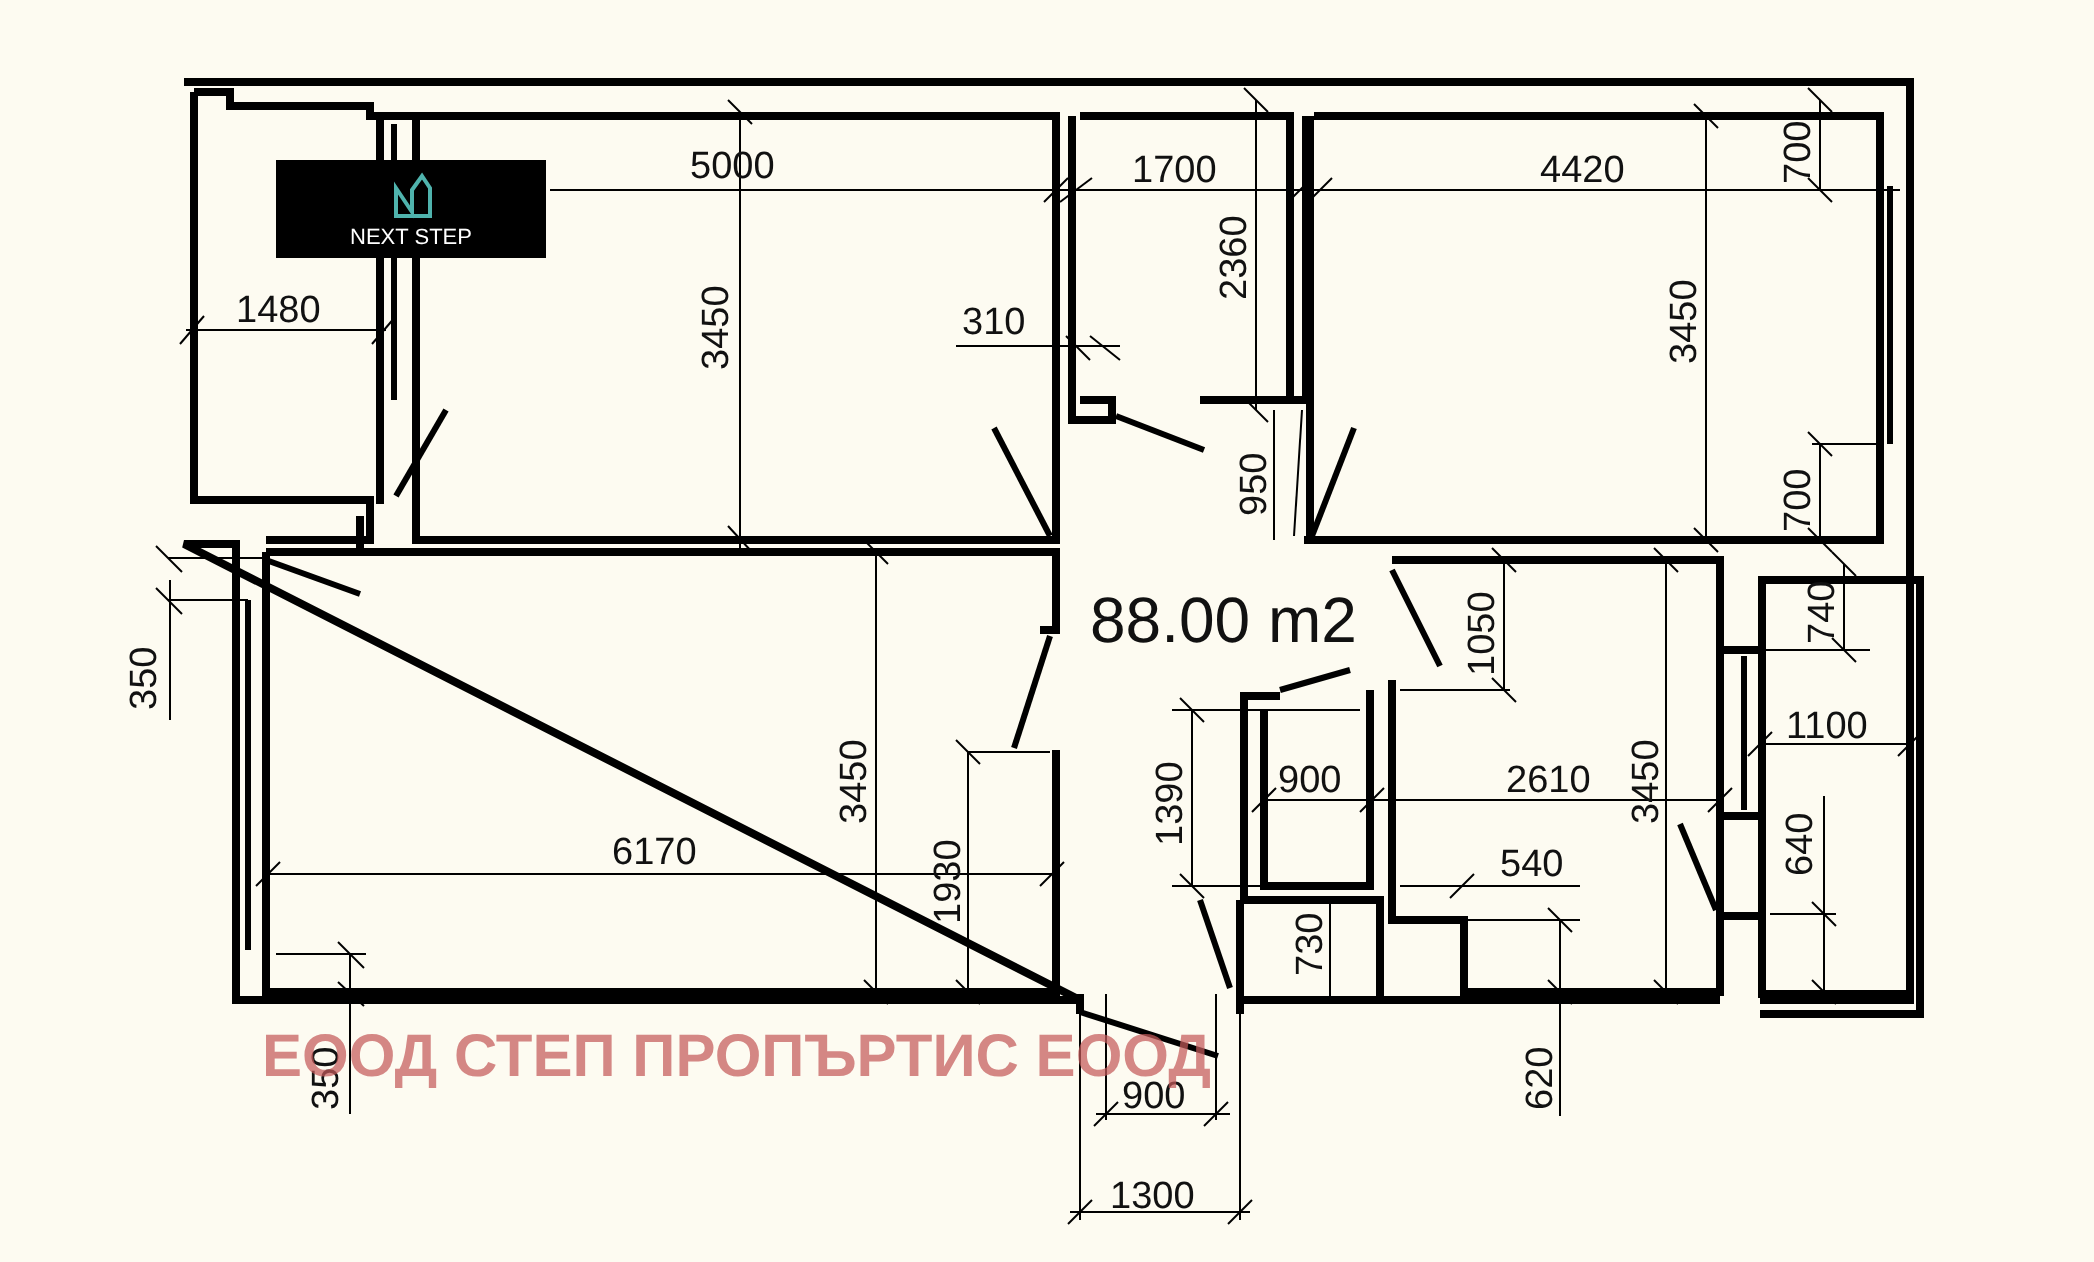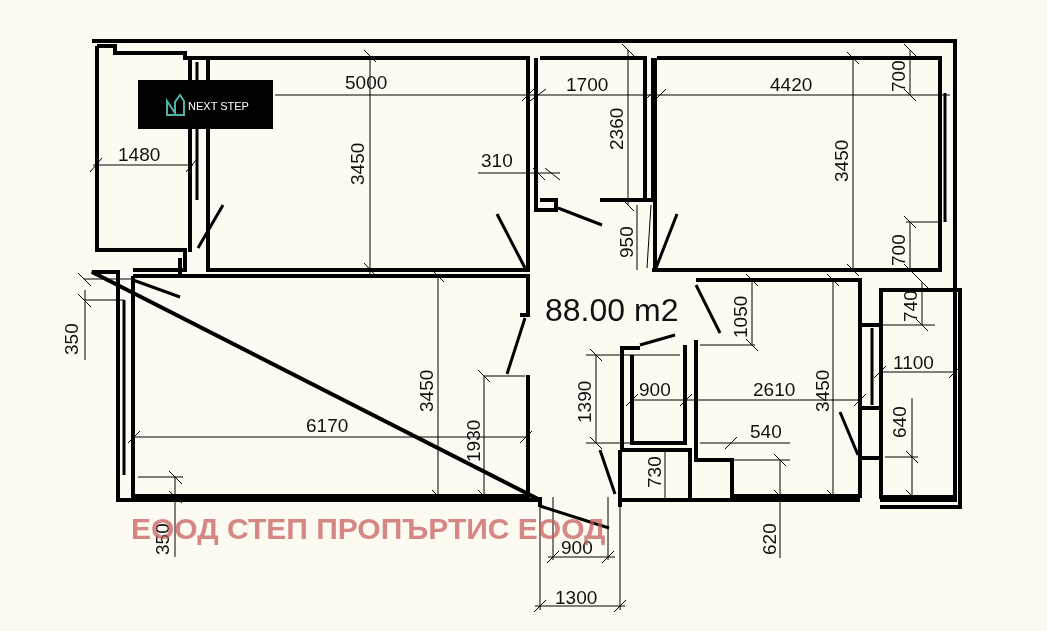--- a/index.html
+++ b/index.html
@@ -7,21 +7,21 @@
          font-family:"Liberation Sans", sans-serif; }
   #plan { position:absolute; left:0; top:0; width:1047px; height:631px; }
   .wall { fill:none; stroke:#000; stroke-width:4; stroke-linejoin:miter; }
   .wall-thin { fill:none; stroke:#000; stroke-width:3; }
   .dim { stroke:#000; stroke-width:1; fill:none; }
   .tick { stroke:#000; stroke-width:1; }
   .door { stroke:#000; stroke-width:3; }
   .dim-text { font-family:"Liberation Sans", sans-serif; font-size:19px; fill:#111; }
   .area-text { font-family:"Liberation Sans", sans-serif; font-size:32px; fill:#111; }
   .logo-box { position:absolute; left:138px; top:80px; width:135px; height:49px; background:#000;
-              display:flex; flex-direction:row; align-items:center; justify-content:center; }
+              display:flex; flex-direction:column; align-items:center; justify-content:center; }
   .logo-text { color:#fff; font-size:11px; font-family:"Liberation Sans", sans-serif; margin-top:2px; letter-spacing:0; }
   .watermark { position:absolute; left:131px; top:512px; font-size:30px; font-weight:bold;
                color:rgba(196,90,90,0.72); font-family:"Liberation Sans", sans-serif; white-space:nowrap; }
 </style>
 </head>
 <body>
 
 <svg id="plan" viewBox="0 0 1047 631" xmlns="http://www.w3.org/2000/svg">
 
   <g>

